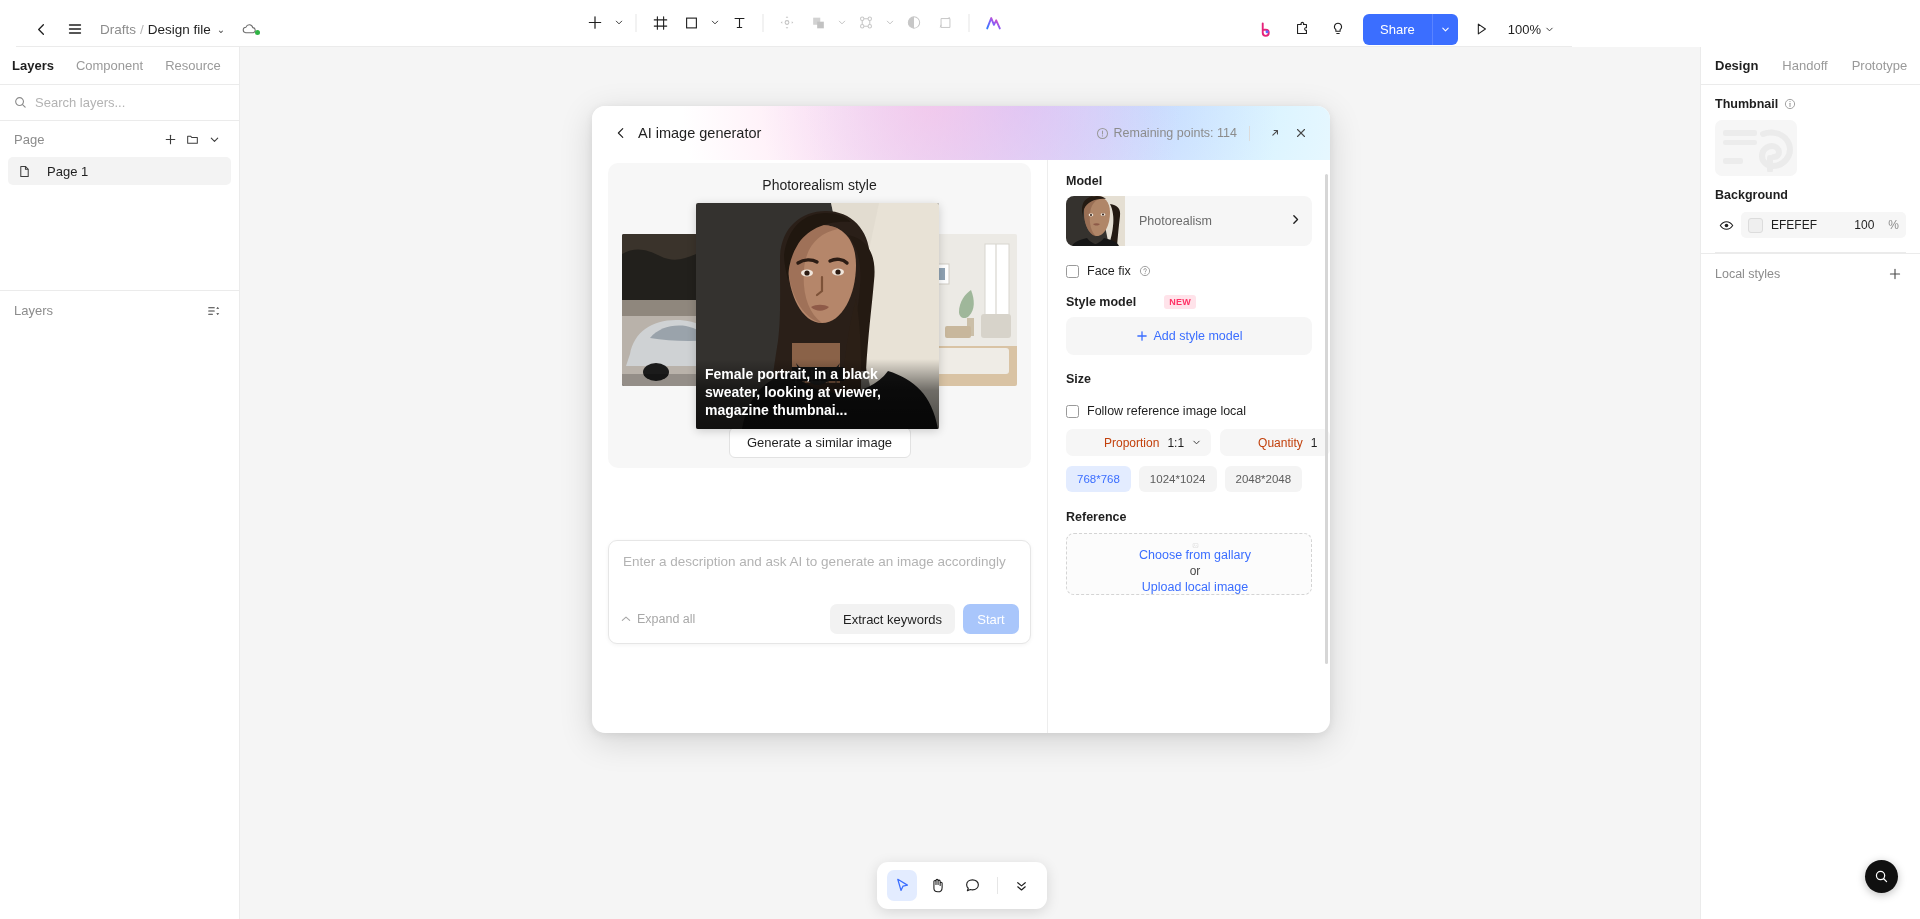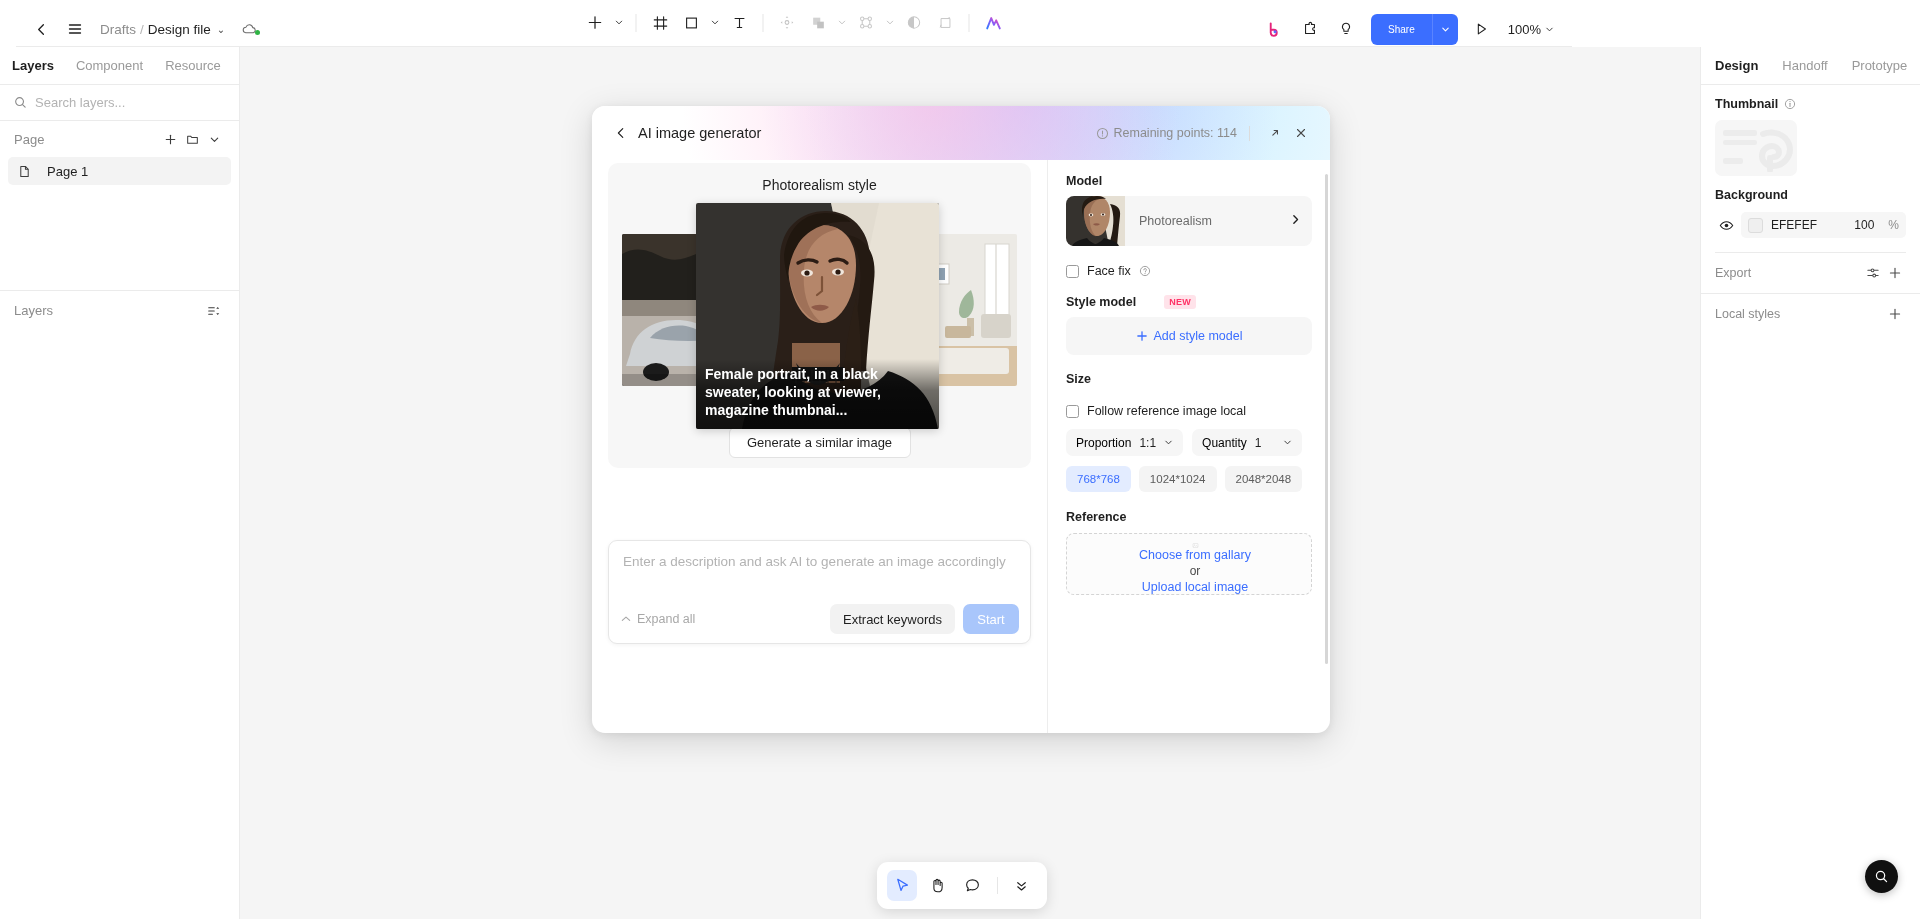--- a/index.html
+++ b/index.html
@@ -37,21 +37,21 @@
   }
   .t-item { width:31px; height:33px; display:flex; align-items:center; justify-content:center;
     border-radius:5px; cursor:pointer; color:#1f1f1f; }
   .t-caret { width:17px; height:33px; display:flex; align-items:center; justify-content:center;
     cursor:pointer; color:#3d3d3d; }
   .t-divider { width:1px; height:18px; background:#e6e6e6; margin:0 8px; }
   .t-gray { color:#c2c2c2; }
 
   .tb-right { position:absolute; right:10px; display:flex; align-items:center; gap:2px; }
   .share-btn {
-    height:31px; background:#3b6eff; color:#fff; font-size:10px;
+    height:31px; background:#3b6eff; color:#fff; font-size:13px;
     border-radius:6px 0 0 6px; padding:0 17px; display:flex; align-items:center;
     cursor:pointer; font-weight:400;
   }
   .share-caret {
     height:31px; width:26px; background:#3b6eff; color:#fff; border-radius:0 6px 6px 0;
     display:flex; align-items:center; justify-content:center; cursor:pointer;
     border-left:1px solid #5a84ff; font-size:10px;
   }
   .zoom-lvl { display:flex; align-items:center; gap:4px; font-size:13px; color:#1f1f1f;
     padding:0 8px; height:32px; border-radius:5px; cursor:pointer; }
@@ -209,21 +209,21 @@
   }
   .add-style-card {
     background:#f6f6f6; border-radius:8px; height:38px; display:flex; align-items:center;
     justify-content:center; gap:6px; font-size:12.5px; color:#3b6eff; cursor:pointer;
   }
   .size-row { display:flex; gap:9px; margin-top:11px; }
   .sel-box {
     background:#f6f6f6; border-radius:7px; height:27px; display:flex; align-items:center;
     padding:0 10px; gap:8px; cursor:pointer;
   }
-  .sel-lbl { font-size:12px; color:#000000; }
+  .sel-lbl { font-size:12px; color:#c2410c;margin-left:28px; }
   .sel-val { font-size:12px; color:#1f1f1f; }
   .sel-caret { font-size:9px; color:#4a4a4a; }
   .dim-row { display:flex; gap:8px; margin-top:10px; }
   .dim-chip {
     height:26px; padding:0 11px; border-radius:6px; background:#f4f4f4;
     font-size:11.5px; color:#5c5c5c; display:flex; align-items:center; cursor:pointer;
   }
   .dim-chip.sel { background:#e3ecff; color:#3b6eff; }
   .ref-card {
     background:#f6f6f6; border-radius:8px; height:33px; display:flex; align-items:center;
@@ -814,41 +814,20 @@
         </div>
         <div class="color-field">
           <span class="color-swatch"></span>
           <span class="hexval">EFEFEF</span>
           <span class="opval">100</span>
           <span class="oppct">%</span>
         </div>
       </div>
       <div class="rp-divider"></div>
     </div>
-    <div class="rp-row">
-      <span class="lbl">Export</span>
-      <div class="rp-row-ic">
-        <svg width="14" height="14" viewBox="0 0 15 15" fill="none">
-            <g stroke="#4a4a4a" stroke-width="1.1" stroke-linecap="round">
-              <path d="M2 4.6h3.6M8.4 4.6H13"></path>
-              <path d="M2 10.2h5.4M10.2 10.2H13"></path>
-            </g>
-            <circle cx="7" cy="4.6" r="1.5" stroke="#4a4a4a" stroke-width="1.1" fill="#fff"></circle>
-            <circle cx="8.8" cy="10.2" r="1.5" stroke="#4a4a4a" stroke-width="1.1" fill="#fff"></circle>
-          </svg>
-      </div>
-      <div class="rp-row-ic">
-        <svg width="14" height="14" viewBox="0 0 15 15">
-            <g stroke="#4a4a4a" stroke-width="1.2" stroke-linecap="round">
-              <path d="M7.5 2.6v9.8"></path>
-              <path d="M2.6 7.5h9.8"></path>
-            </g>
-          </svg>
-      </div>
-    </div>
     <div style="height:1px;background:#ebebeb;"></div>
     <div class="rp-row">
       <span class="lbl">Local styles</span>
       <div class="rp-row-ic">
         <svg width="14" height="14" viewBox="0 0 15 15">
             <g stroke="#4a4a4a" stroke-width="1.2" stroke-linecap="round">
               <path d="M7.5 2.6v9.8"></path>
               <path d="M2.6 7.5h9.8"></path>
             </g>
           </svg>

